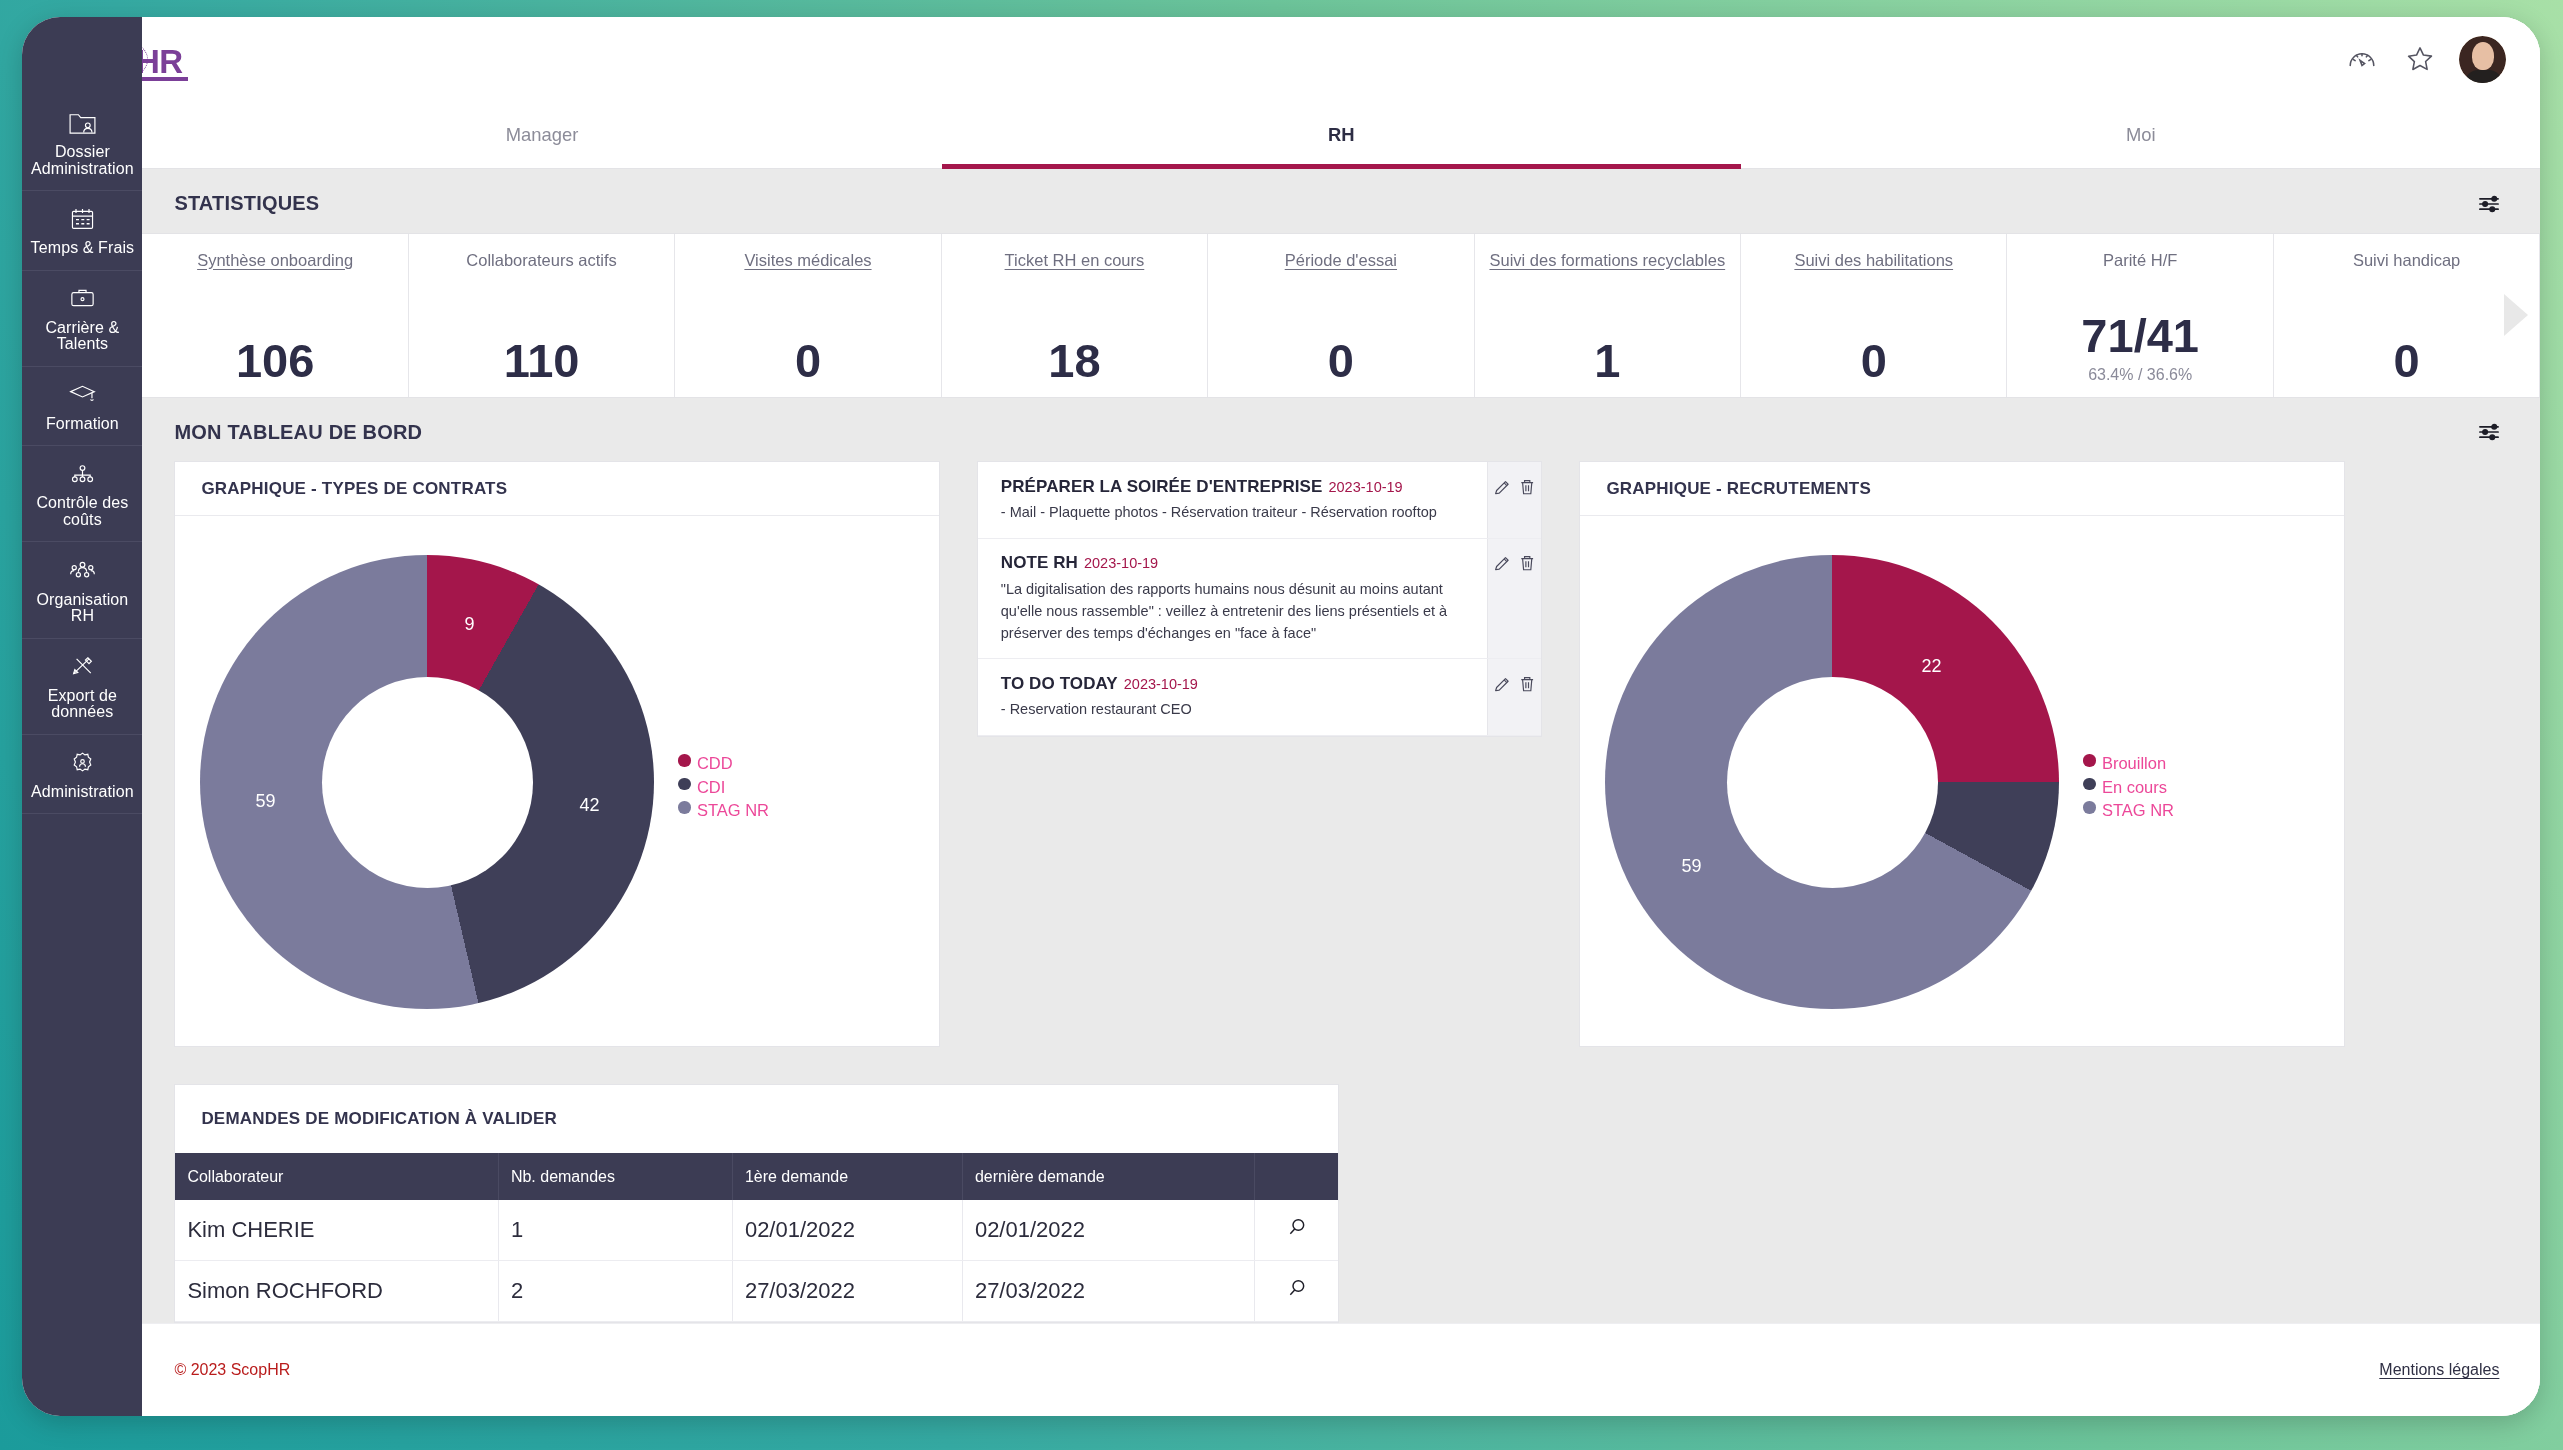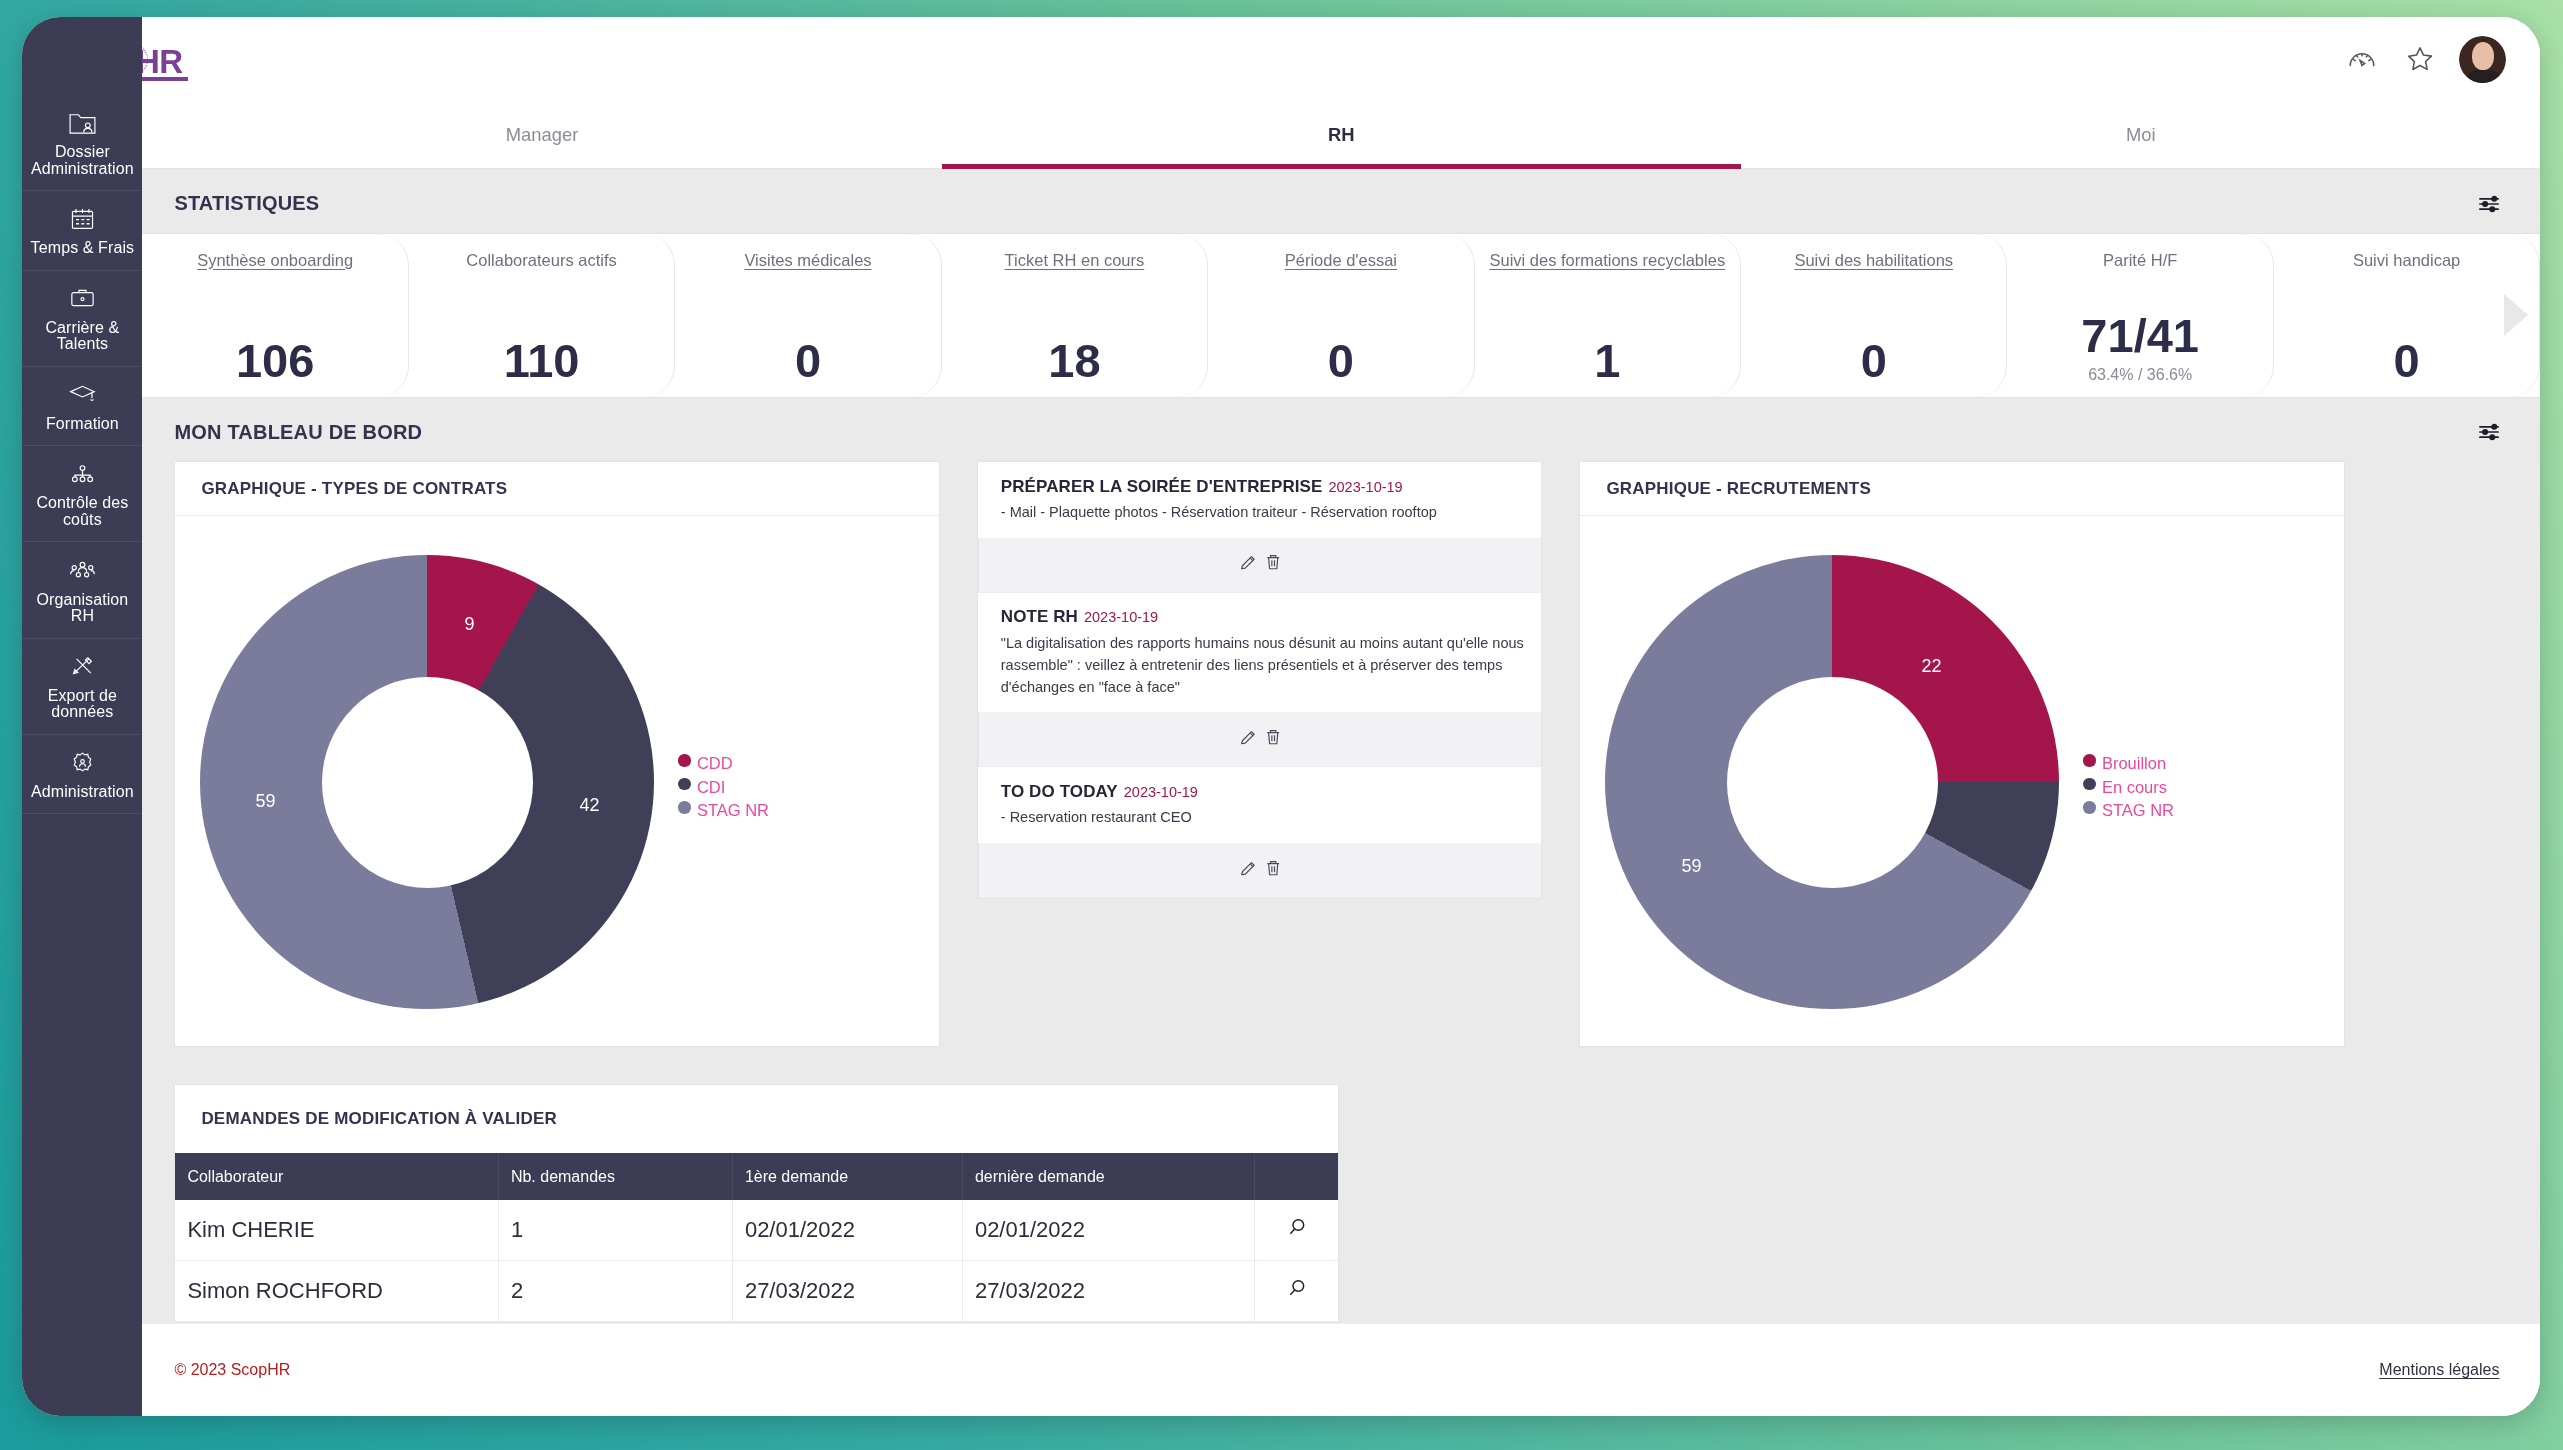--- a/index.html
+++ b/index.html
@@ -203,21 +203,20 @@
     border-bottom: 0.7px solid #e3e3e6;
   }
   .stat-cell {
     flex: 1 1 0;
     border-right: 0.7px solid #e6e6ea;
     padding: 16px 9.2px 13px 9.2px;
     display: flex;
     flex-direction: column;
     align-items: center;
     min-width: 0;
-    border-radius: 31px;
   }
   .stat-cell:last-child { border-right: none; }
   .stat-label {
     font-size: 16.5px;
     color: #6f6f80;
     text-align: center;
     line-height: 20px;
     text-decoration: underline;
     text-underline-offset: 3.3px;
     cursor: pointer;
@@ -330,21 +329,20 @@
   }
 
   
   .notes-card { width: 565px; }
   .notes-add { cursor: pointer; width: 32px; height: 32px; display:flex;align-items:center;justify-content:center; }
   .notes-add svg { width: 26px; height: 26px; }
   .note-row {
     display: flex;
     border-bottom: 0.7px solid #ededf1;
     min-height: 72px;
-    flex-direction: column;
   }
   .note-main {
     flex: 1 1 auto;
     padding: 14.5px 16px 14.5px 22.4px;
     min-width: 0;
   }
   .note-title-line { margin-bottom: 4.6px; }
   .note-title {
     font-size: 17px;
     font-weight: 700;

